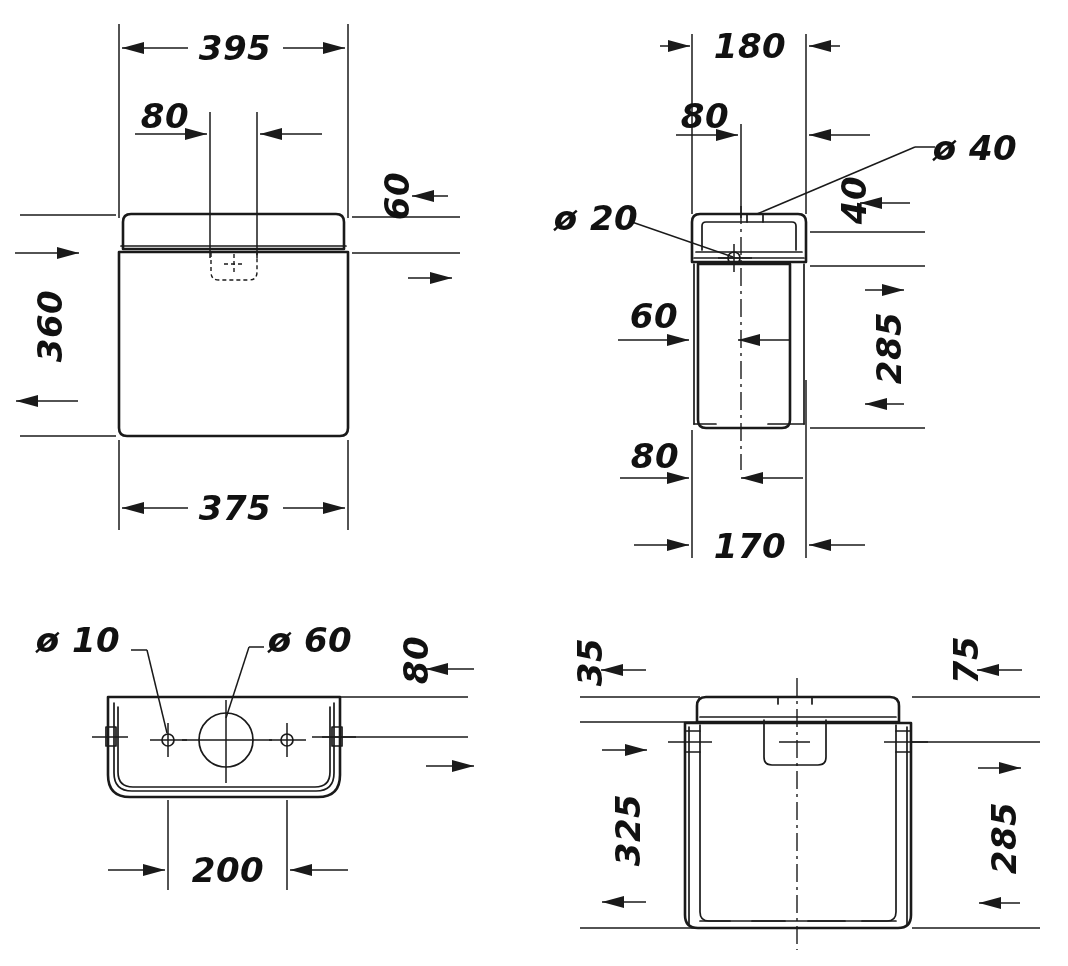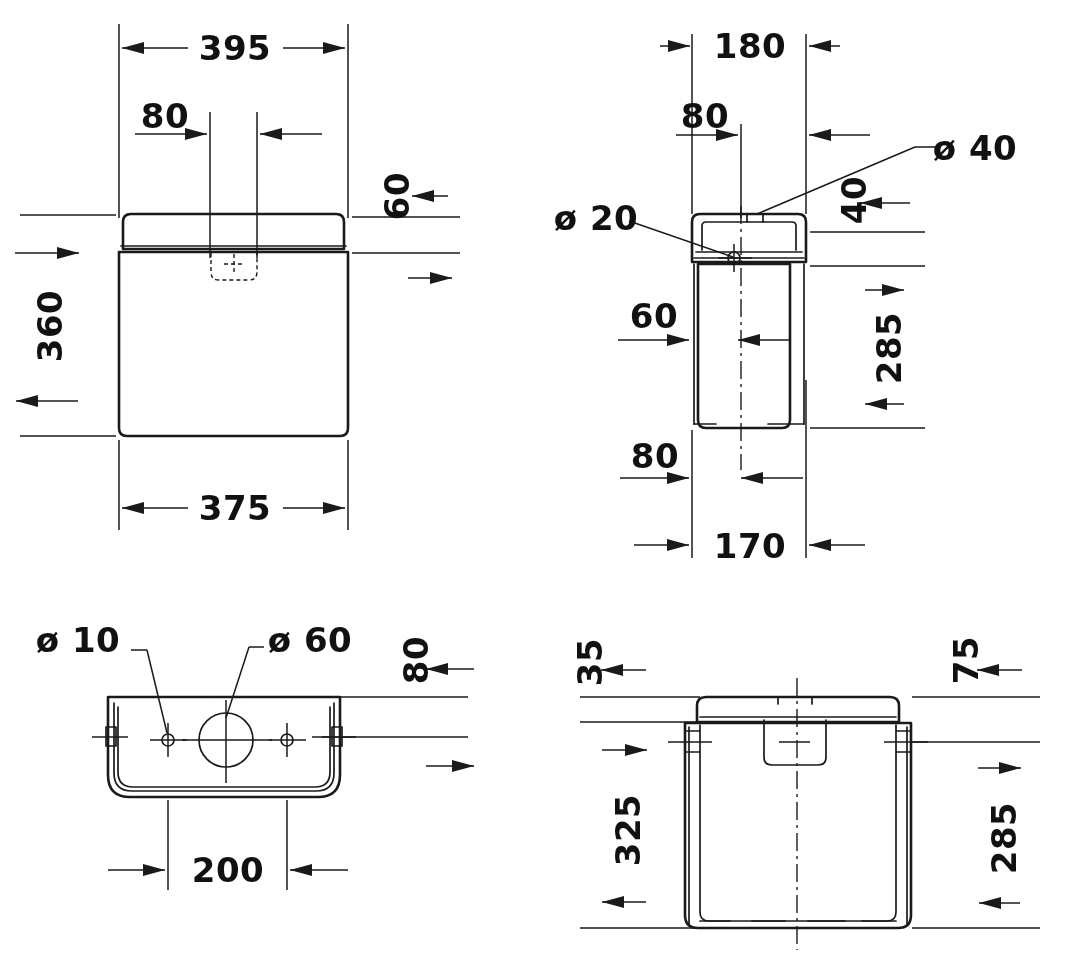--- a/index.html
+++ b/index.html
@@ -11,20 +11,21 @@
     width: 1068px;
     height: 966px;
     font-family: "Liberation Sans", sans-serif;
     overflow: hidden;
   }
   #drawing-root {
     position: relative;
     width: 1068px;
     height: 966px;
     background: #ffffff;
+    font-style: italic;
   }
   svg#tech-drawing {
     display: block;
     width: 1068px;
     height: 966px;
   }
   .outline {
     fill: none;
     stroke: #1a1a1a;
     stroke-width: 2.6;

